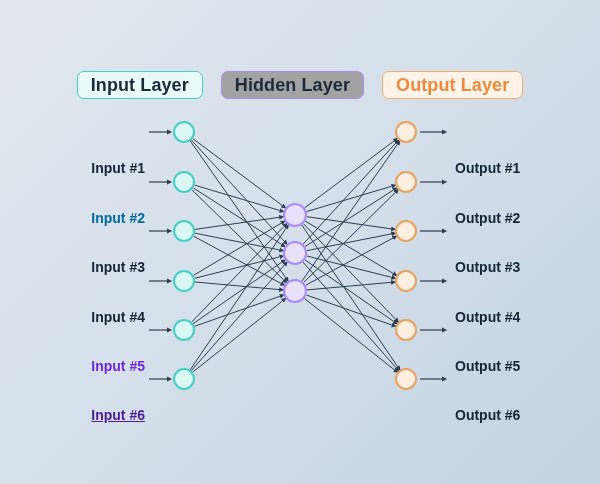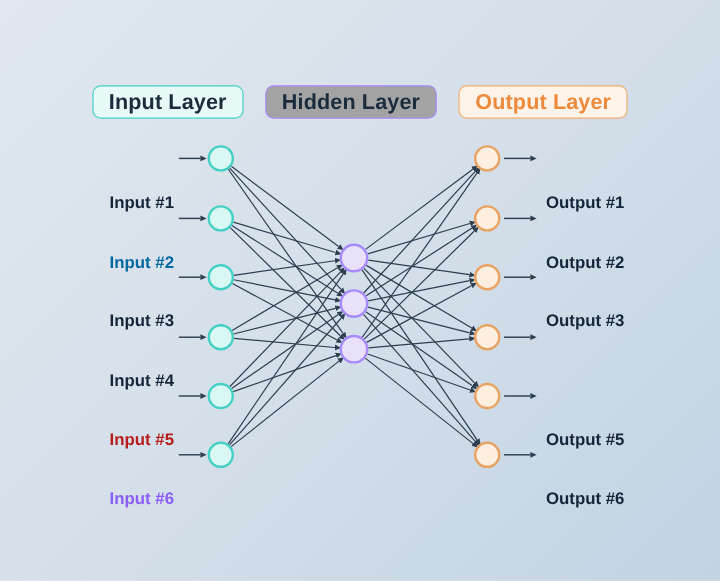--- a/index.html
+++ b/index.html
@@ -99,22 +99,23 @@
       <circle cx="406" cy="231" r="10" fill="#fcefe0" stroke="#e8a261" stroke-width="2"></circle>
       <circle cx="406" cy="281" r="10" fill="#fcefe0" stroke="#e8a261" stroke-width="2"></circle>
       <circle cx="406" cy="330" r="10" fill="#fcefe0" stroke="#e8a261" stroke-width="2"></circle>
       <circle cx="406" cy="379" r="10" fill="#fcefe0" stroke="#e8a261" stroke-width="2"></circle>
     </svg>
 
   <div class="nlabel in r0" style="color: rgb(22, 38, 58);">Input #1</div>
   <div class="nlabel in r1" style="color: #0369a1; text-align: right;">Input #2</div>
   <div class="nlabel in r2" style="color: rgb(22, 38, 58);">Input #3</div>
   <div class="nlabel in r3" style="color: rgb(22, 38, 58);">Input #4</div>
-  <div class="nlabel in r4" style="color: #b91c1c;">Input #5</div>
-  <div class="nlabel in r5" style="color: #8b5cf6;">Input #6</div>
+  <div class="nlabel in r4" style="color: #6d28d9;">Input #5</div>
+  <div class="nlabel in r5" style="color: #4c1d95; text-decoration: underline;">Input #6</div>
 
   <div class="nlabel out r0" style="color: rgb(22, 38, 58);">Output #1</div>
   <div class="nlabel out r1" style="color: rgb(22, 38, 58);">Output #2</div>
   <div class="nlabel out r2" style="color: rgb(22, 38, 58);">Output #3</div>
+  <div class="nlabel out r3" style="color: rgb(22, 38, 58);">Output #4</div>
   <div class="nlabel out r4" style="color: rgb(22, 38, 58);">Output #5</div>
   <div class="nlabel out r5" style="color: rgb(22, 38, 58);">Output #6</div>
 
 </div>
 
 </body></html>

